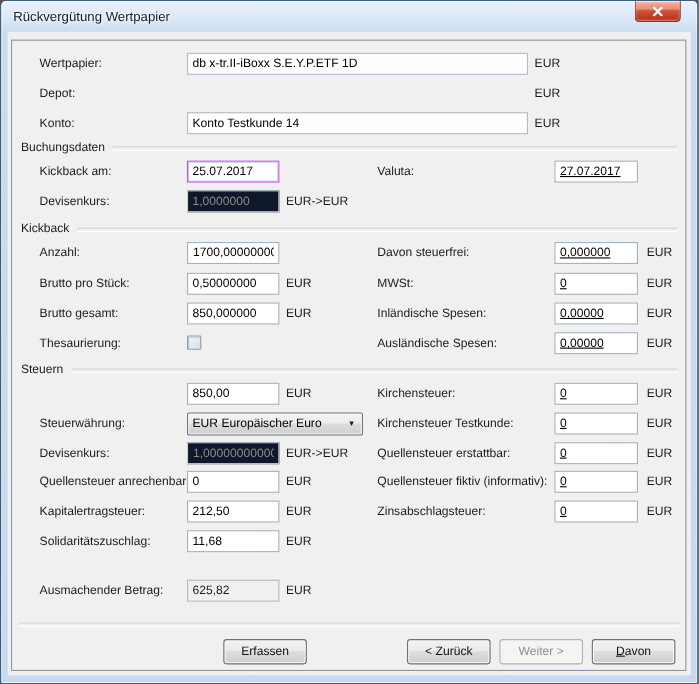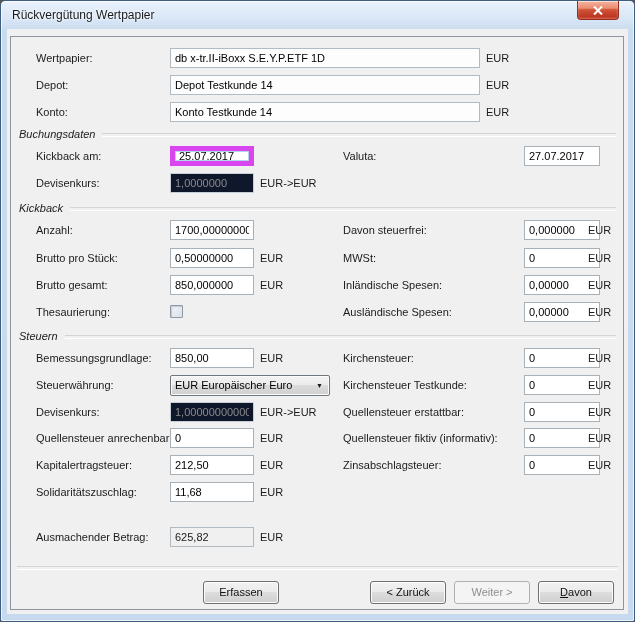--- a/index.html
+++ b/index.html
@@ -14,28 +14,28 @@
     background:linear-gradient(180deg,#f6b09c 0%,#e98e73 40%,#d2543a 45%,#bf3а24 50%,#bb3520 88%,#d25038 100%);
     background:linear-gradient(180deg,#f6b09c 0%,#e98e73 40%,#d2543a 48%,#bb3520 88%,#d25038 100%);
     box-shadow:inset 0 1px 0 rgba(255,255,255,.55),inset 0 0 3px rgba(255,255,255,.3);cursor:default;text-align:center;}
   .close svg{margin-top:5px;}
   .client{position:absolute;left:7px;top:29px;width:621px;height:585px;background:#f0f0f0;}
   .panel{position:absolute;left:10px;top:36px;width:614px;height:574px;box-sizing:border-box;border:1px solid #8e959d;background:#f0f0f0;}
   
   .lbl{position:absolute;font-size:11px;color:#1b1b1b;height:20px;line-height:20px;white-space:nowrap;}
   .c1{left:36px;} .c2{left:343px;}
   .inp{position:absolute;box-sizing:border-box;height:20px;font-family:inherit;font-size:11px;padding:1px 4px;border:1px solid #a8b0b8;background:#fff;color:#000;overflow:hidden;white-space:nowrap;}
-  .i1{left:170px;width:84px;} .i2{left:524px;width:76px;} .iw{left:170px;width:310px;background:#fdfdfd;border-color:#b2bac2;}
-  .focus{border:5px solid #d946ef;box-shadow:inset 0 0 0 1px #b7d5ea;}
+  .i1{left:170px;width:84px;} .i2{left:504px;width:76px;text-decoration:underline;} .iw{left:170px;width:310px;background:#fdfdfd;border-color:#b2bac2;}
+  .focus{border:1px solid #d946ef;box-shadow:inset 0 0 0 1px #b7d5ea;}
   .dis{color:#8b8b8b;border-color:#c6ced6;background:#0f172a;}
   .ro{background:#f0f0f0;border-color:#b2bac1;color:#1b1b1b;}
   .cur{position:absolute;font-size:11px;height:20px;line-height:20px;color:#1b1b1b;white-space:nowrap;}
   .e1{left:260px;} .e2{left:588px;} .ew{left:486px;}
   
-  .grp{position:absolute;left:19px;right:19px;height:14px;display:flex;align-items:center;gap:7px;font-style:italic;}
+  .grp{position:absolute;left:19px;right:19px;height:14px;display:flex;align-items:center;gap:7px;}
   .grp .t{font-size:11px;color:#1b1b1b;white-space:nowrap;line-height:14px;}
   .grp .ln{flex:1;height:2px;border-top:1px solid #d0d5da;border-bottom:1px solid #fff;margin-top:2px;}
   .sep{position:absolute;left:17px;right:17px;top:566px;height:2px;border-top:1px solid #d0d5da;border-bottom:1px solid #fff;}
   
   .cb{position:absolute;left:170px;top:305px;width:13px;height:13px;box-sizing:border-box;border:1px solid #8e9aa5;border-radius:1px;
     background:linear-gradient(135deg,#f2f6f9,#d8e0e8);box-shadow:inset 1px 1px 1px rgba(120,130,140,.35);}
   .dd{position:absolute;left:170px;top:375px;width:160px;height:21px;box-sizing:border-box;border:1px solid #70787f;border-radius:2px;
     background:linear-gradient(180deg,#f4f4f4,#ececec 45%,#dcdcdc 50%,#cfcfcf);box-shadow:inset 0 0 0 1px #fbfbfb;
     font-size:11px;line-height:19px;padding:0 18px 0 4px;color:#000;white-space:nowrap;overflow:hidden;cursor:default;}
   .dd .arrow{position:absolute;right:6px;top:0;height:19px;line-height:19px;font-size:7px;color:#1c1c1c;}
@@ -67,21 +67,20 @@
   </div>
 
   <div class="client"></div>
   <div class="panel"></div>
 
   <span class="lbl c1 t48">Wertpapier:</span>
   <input class="inp iw t48" value="db x-tr.II-iBoxx S.E.Y.P.ETF 1D" style="">
   <span class="cur ew t48">EUR</span>
 
   <span class="lbl c1 t75">Depot:</span>
-  <input class="inp iw t75" value="Depot Testkunde 14" style="">
   <span class="cur ew t75">EUR</span>
 
   <span class="lbl c1 t102">Konto:</span>
   <input class="inp iw t102" value="Konto Testkunde 14" style="">
   <span class="cur ew t102">EUR</span>
 
   <div class="grp t127">
     <span class="t">Buchungsdaten</span>
     <span class="ln"></span>
   </div>
@@ -124,21 +123,20 @@
   <span class="cb"></span>
   <span class="lbl c2 t302">Ausländische Spesen:</span>
   <input class="inp i2 t302" value="0,00000" style="">
   <span class="cur e2 t302">EUR</span>
 
   <div class="grp t329">
     <span class="t">Steuern</span>
     <span class="ln"></span>
   </div>
 
-  <span class="lbl c1 t348">Bemessungsgrundlage:</span>
   <input class="inp i1 t348" value="850,00" style="">
   <span class="cur e1 t348">EUR</span>
   <span class="lbl c2 t348">Kirchensteuer:</span>
   <input class="inp i2 t348" value="0" style="">
   <span class="cur e2 t348">EUR</span>
 
   <span class="lbl c1 t375">Steuerwährung:</span>
   <div class="dd">
     <span>EUR Europäischer Euro</span>
     <span class="arrow">▼</span>

